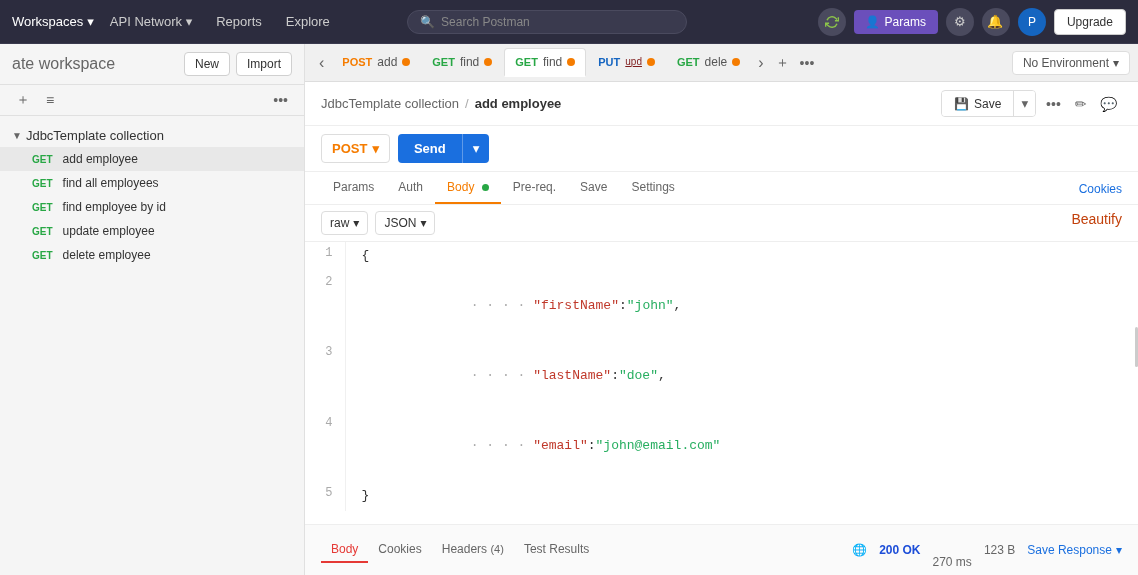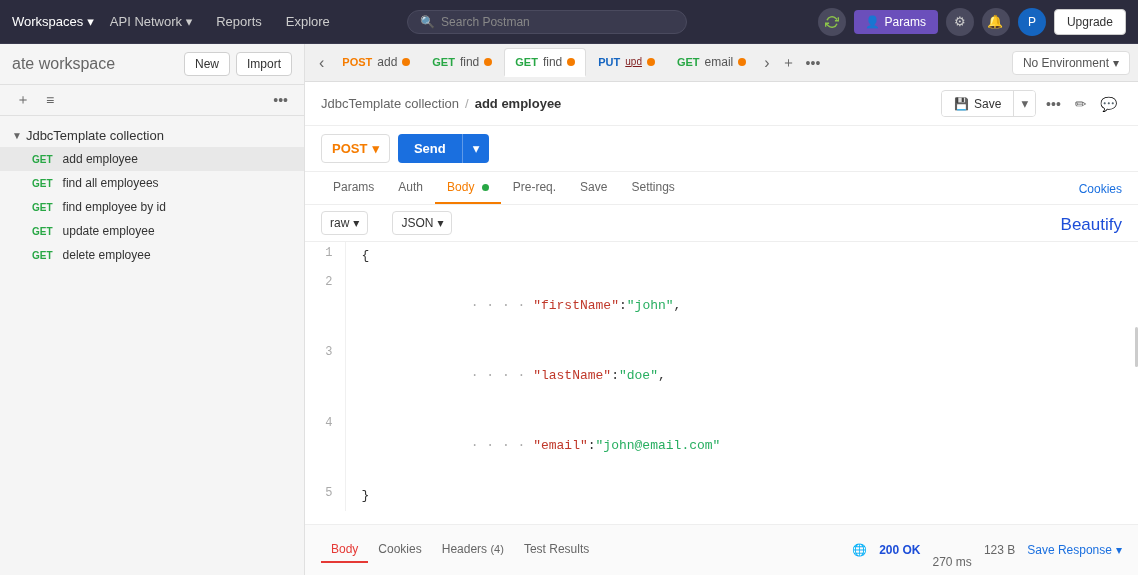--- a/index.html
+++ b/index.html
@@ -293,35 +293,35 @@
     .req-tab-badge {
       font-size: 11px;
       color: #666;
     }
     .req-tabs-right { margin-left: auto; }
     .cookies-link { color: #1a6fdf; font-size: 12px; cursor: pointer; text-decoration: none; }
 
     
     .body-editor-bar {
       display: flex;
-      align-items: flex-end;
+      align-items: flex-start;
       padding: 6px 16px;
-      gap: 24px;
+      gap: 7px;
       border-bottom: 1px solid #eee;
     }
     .body-format-select {
       background: #fff;
       border: 1px solid #ddd;
       border-radius: 4px;
       padding: 4px 8px;
       font-size: 12px;
       cursor: pointer;
       display: flex; align-items: center; gap: 4px; color: #333;
     }
-    .beautify-link { margin-left: auto; color: #1d4ed8; font-size: 17px; cursor: pointer; }
+    .beautify-link { margin-left: auto; color: #c2410c; font-size: 14px; cursor: pointer; }
 
     
     .code-editor {
       flex: 1;
       background: #fff;
       padding: 0;
       overflow: auto;
       font-family: 'Courier New', Courier, monospace;
       font-size: 13px;
       position: relative;
@@ -494,21 +494,21 @@
         <span style="font-size:12px;color:#555;">find</span>
         <span class="tab-dot dot-orange"></span>
       </div>
       <div class="tab">
         <span class="tab-method-put">PUT</span>
         <span style="font-size:10px;color:#7f1d1d;text-decoration:underline;">upd</span>
         <span class="tab-dot dot-orange"></span>
       </div>
       <div class="tab">
         <span class="tab-method-get">GET</span>
-        <span style="font-size:12px;color:#555;">email</span>
+        <span style="font-size:12px;color:#555;">dele</span>
         <span class="tab-dot dot-orange"></span>
       </div>
 
       <button class="tab-nav-btn">›</button>
       <button class="tabs-more-btn">＋</button>
       <button class="tabs-more-btn">•••</button>
 
       <div style="flex:1;"></div>
       <div class="no-env-select">
         <span>No Environment</span>

